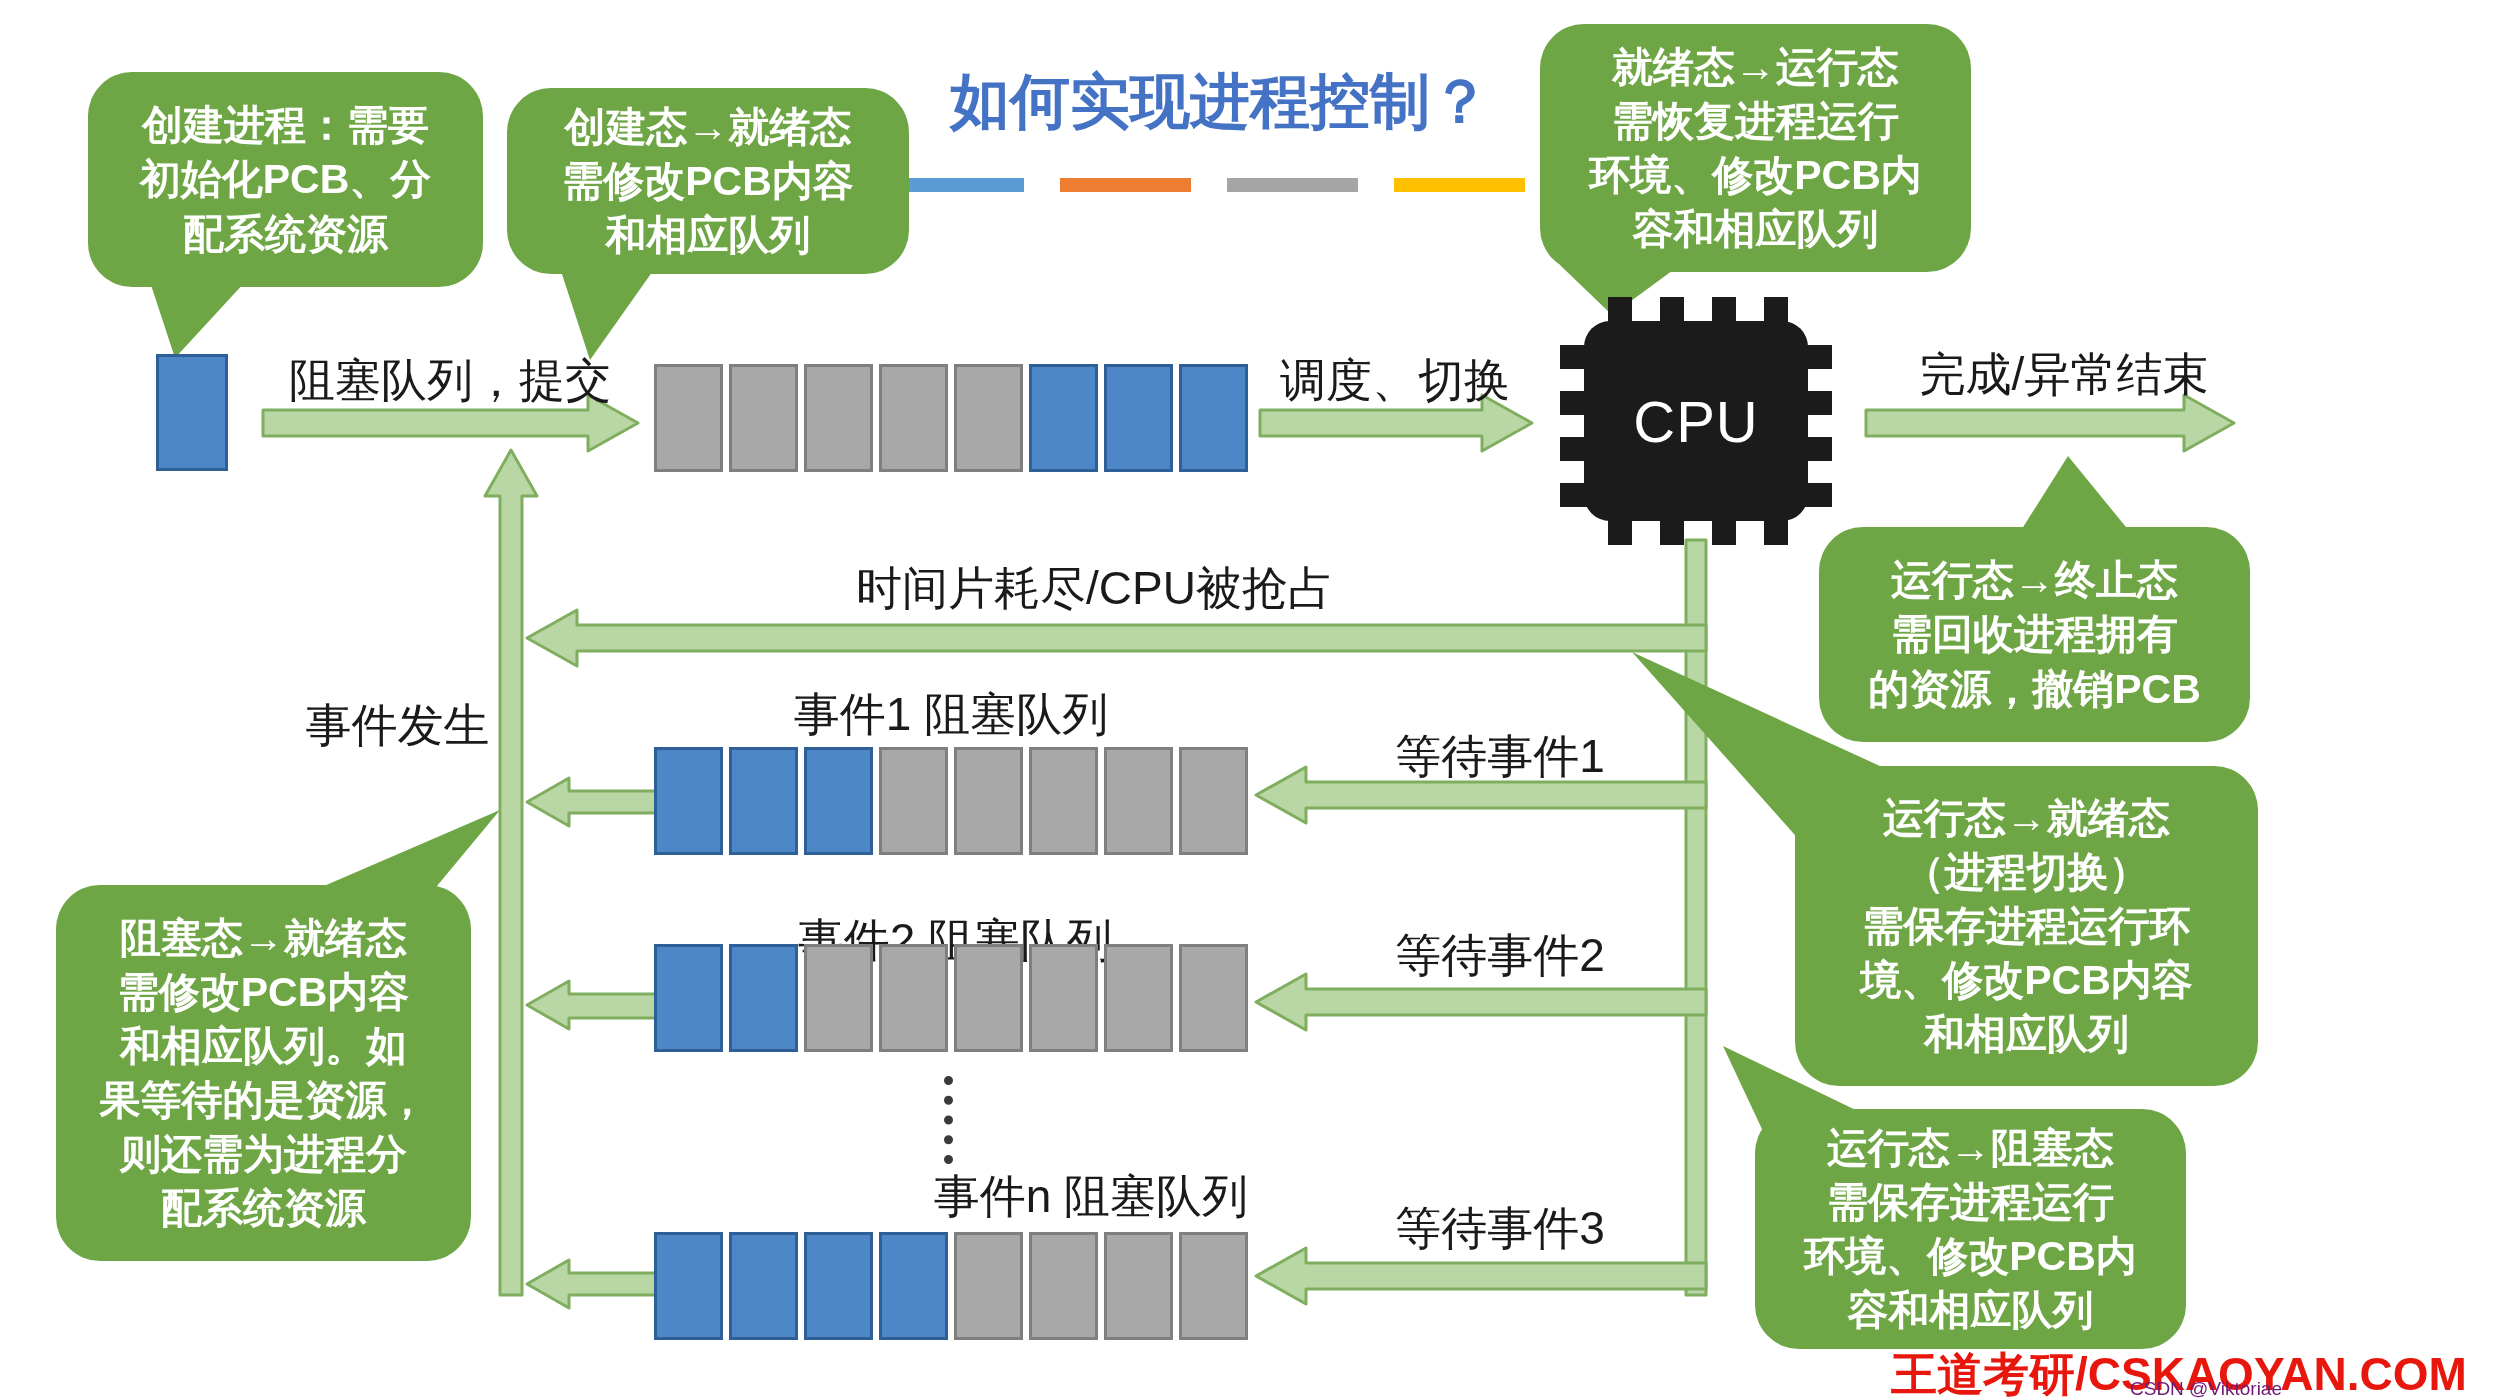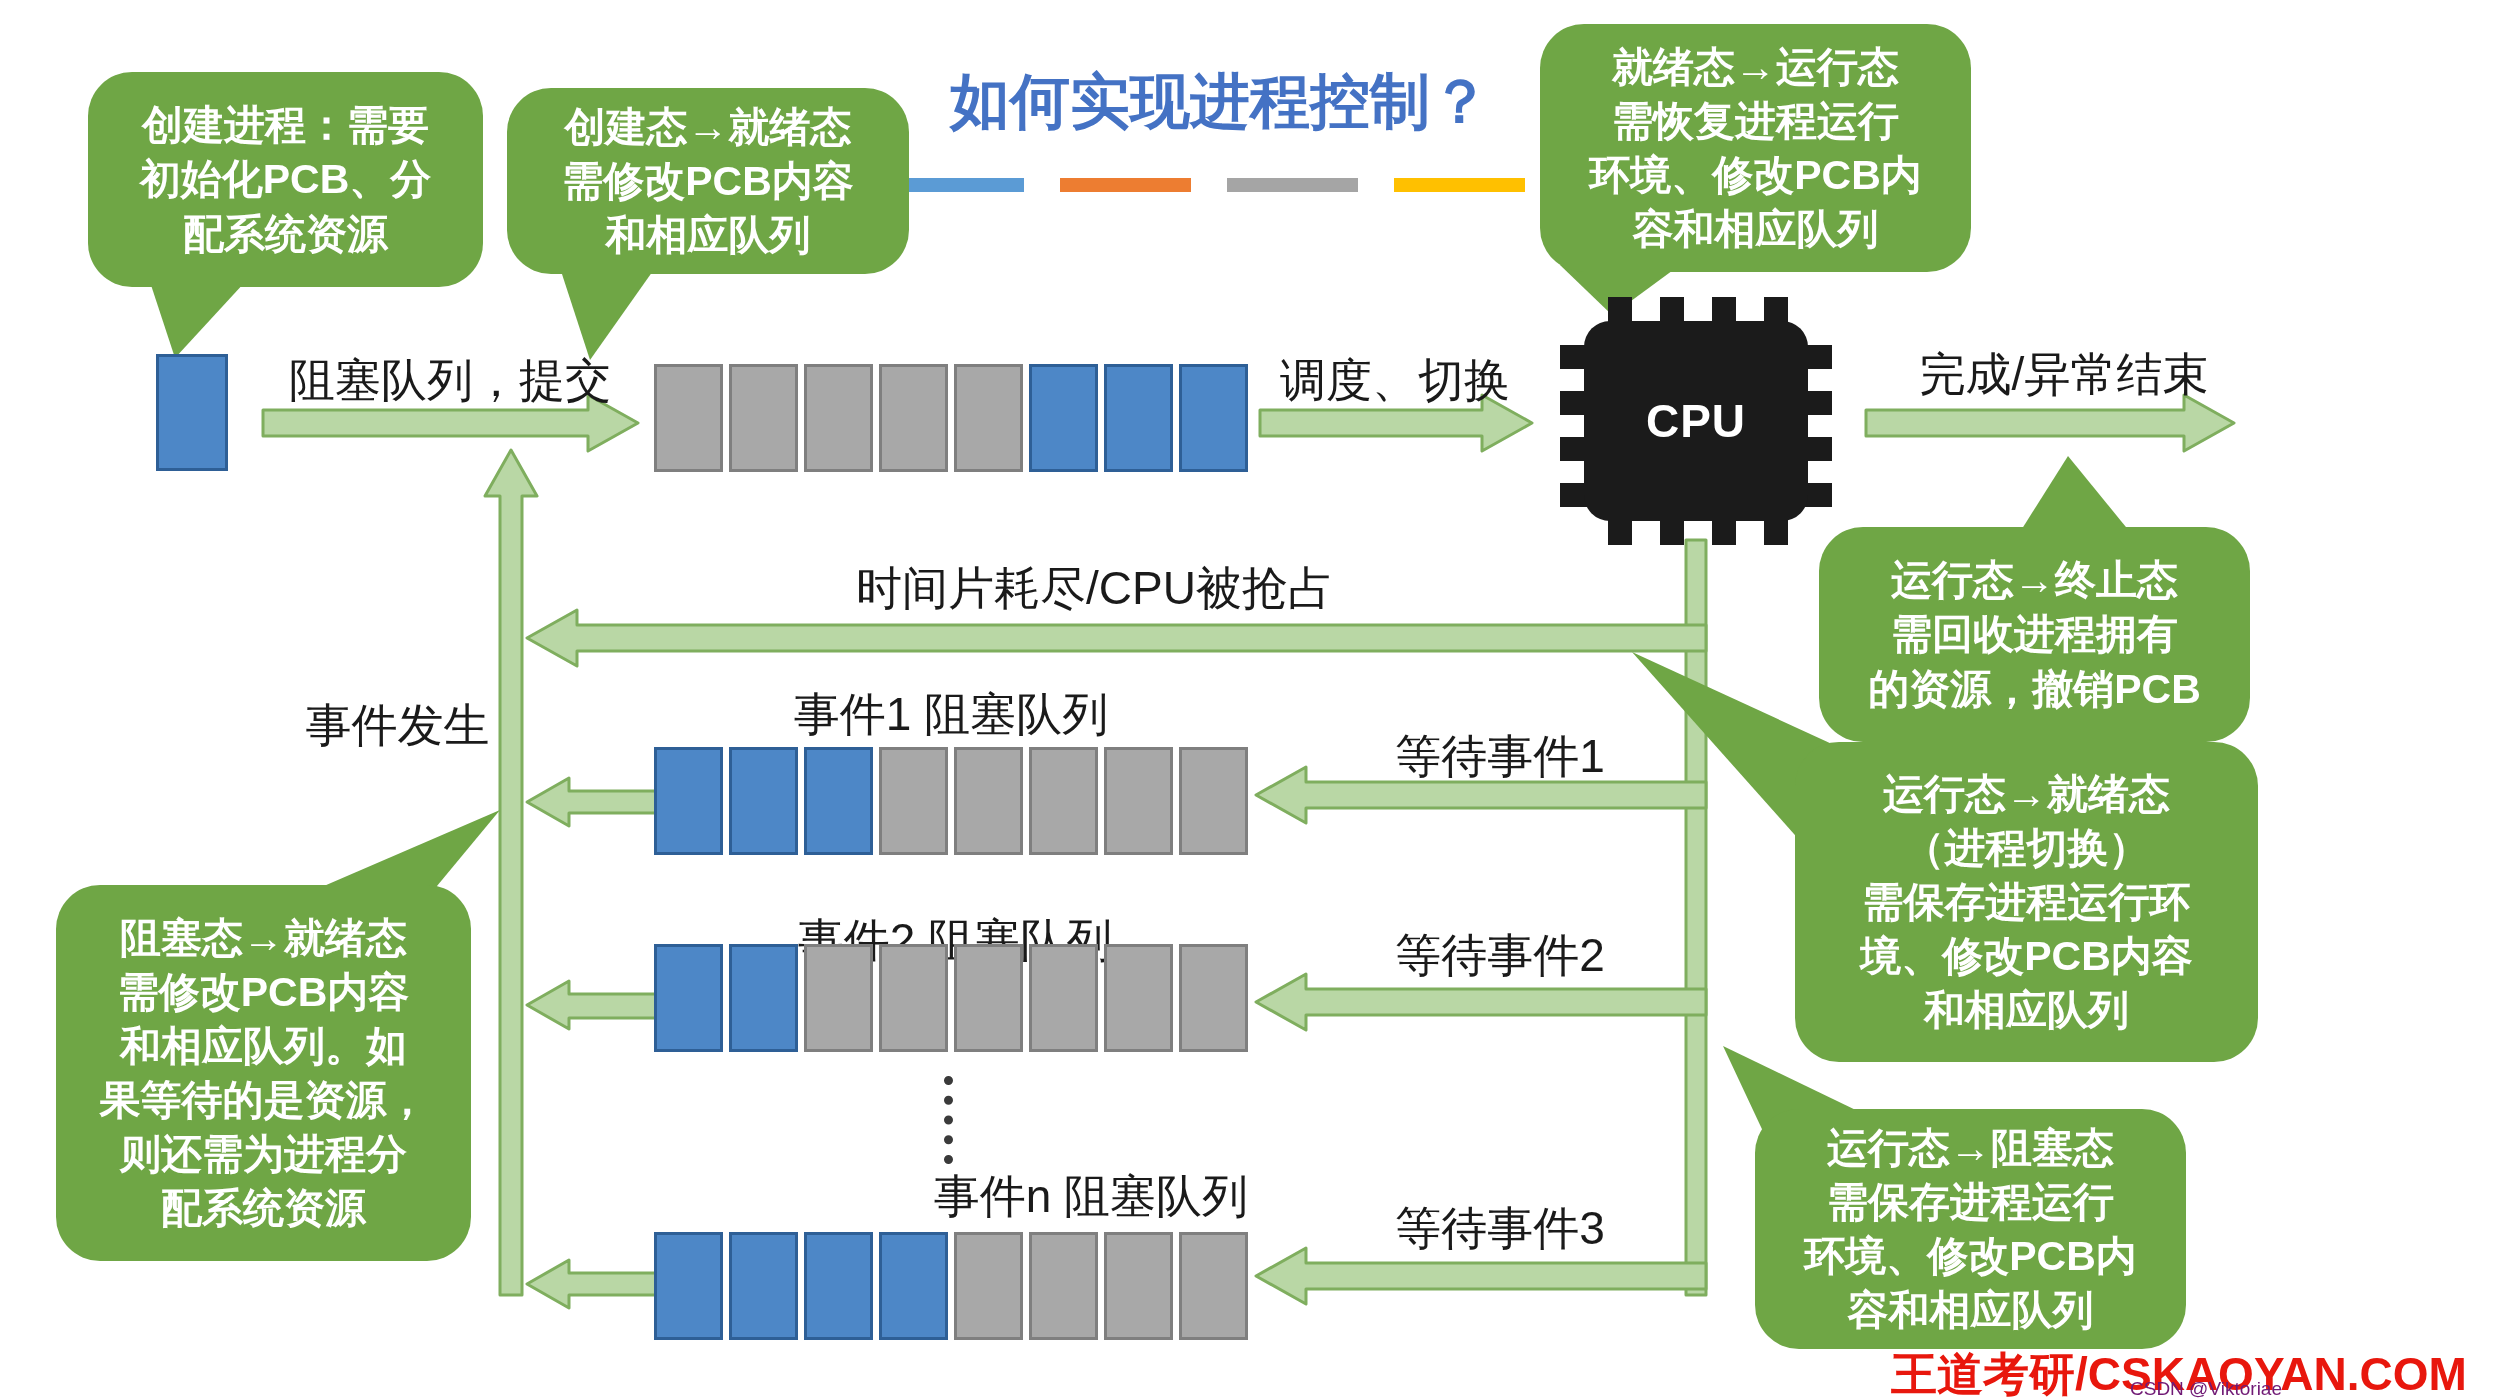--- a/index.html
+++ b/index.html
@@ -31,21 +31,21 @@
   .queue .cell{width:69px;height:108px;box-sizing:border-box;border:3px solid #7f7f7f;}
   .queue .cell.gray{background:#a8a8a8;border-color:#7f7f7f;}
   .queue .cell.blue{background:#4d87c7;border-color:#2e5f96;}
 
   .start-box{position:absolute;left:156px;top:354px;width:72px;height:117px;
              background:#4d87c7;border:3px solid #2e5f96;box-sizing:border-box;}
 
   .cpu{position:absolute;left:1556px;top:293px;width:280px;height:256px;}
   .cpu-label{position:absolute;left:28px;top:28px;width:224px;height:200px;
              display:flex;align-items:center;justify-content:center;
-             color:#ffffff;font-weight:bold;font-size:46px;letter-spacing:1px;}
+             color:#ffffff;font-weight:normal;font-size:58px;letter-spacing:1px;}
 
   .vdots{position:absolute;left:944px;top:1076px;height:88px;width:0;
          border-left:9px dotted #3a3a3a;}
 
   .brand{position:absolute;left:1891px;top:1344px;font-size:46px;font-weight:bold;color:#e8170d;}
   .watermark{position:absolute;left:2130px;top:1378px;font-size:19px;color:#701a75;}
 </style>
 </head>
 <body>
 
@@ -101,21 +101,21 @@
     <span class="bubble-text">就绪态→运行态
 需恢复进程运行
 环境、修改PCB内
 容和相应队列</span>
   </div>
   <div class="bubble" style="left:1819px;top:527px;width:431px;height:215px;">
     <span class="bubble-text">运行态→终止态
 需回收进程拥有
 的资源，撤销PCB</span>
   </div>
-  <div class="bubble" style="left:1795px;top:742px;width:463px;height:320px;">
+  <div class="bubble" style="left:1795px;top:766px;width:463px;height:320px;">
     <span class="bubble-text">运行态→就绪态
 （进程切换）
 需保存进程运行环
 境、修改PCB内容
 和相应队列</span>
   </div>
   <div class="bubble" style="left:1755px;top:1109px;width:431px;height:240px;">
     <span class="bubble-text">运行态→阻塞态
 需保存进程运行
 环境、修改PCB内

